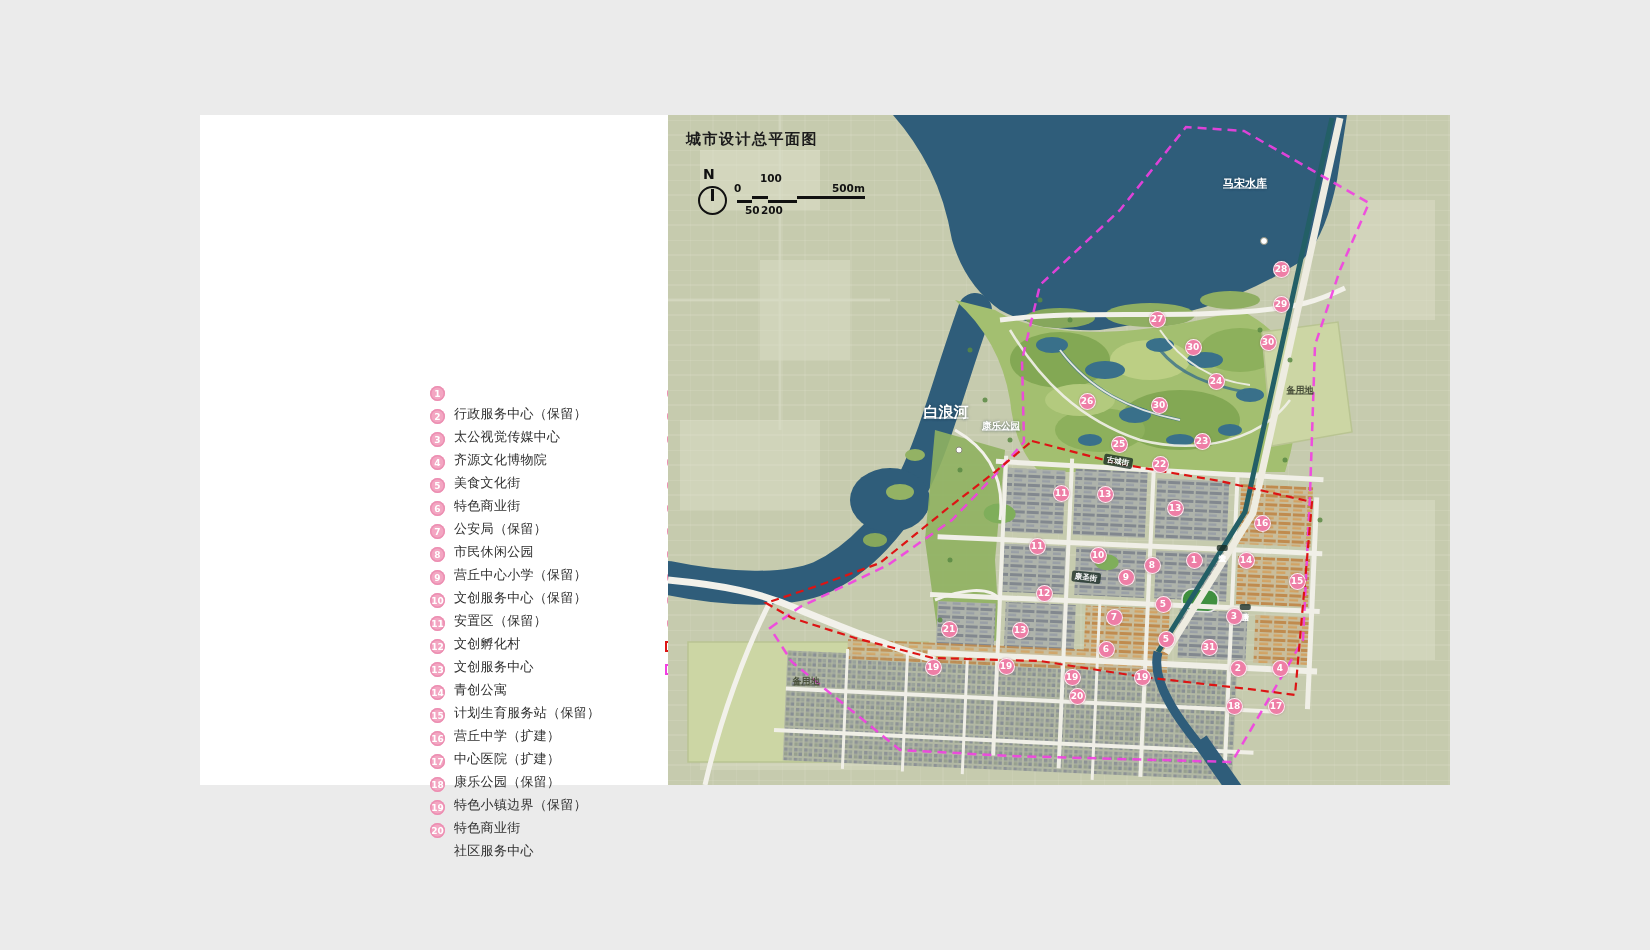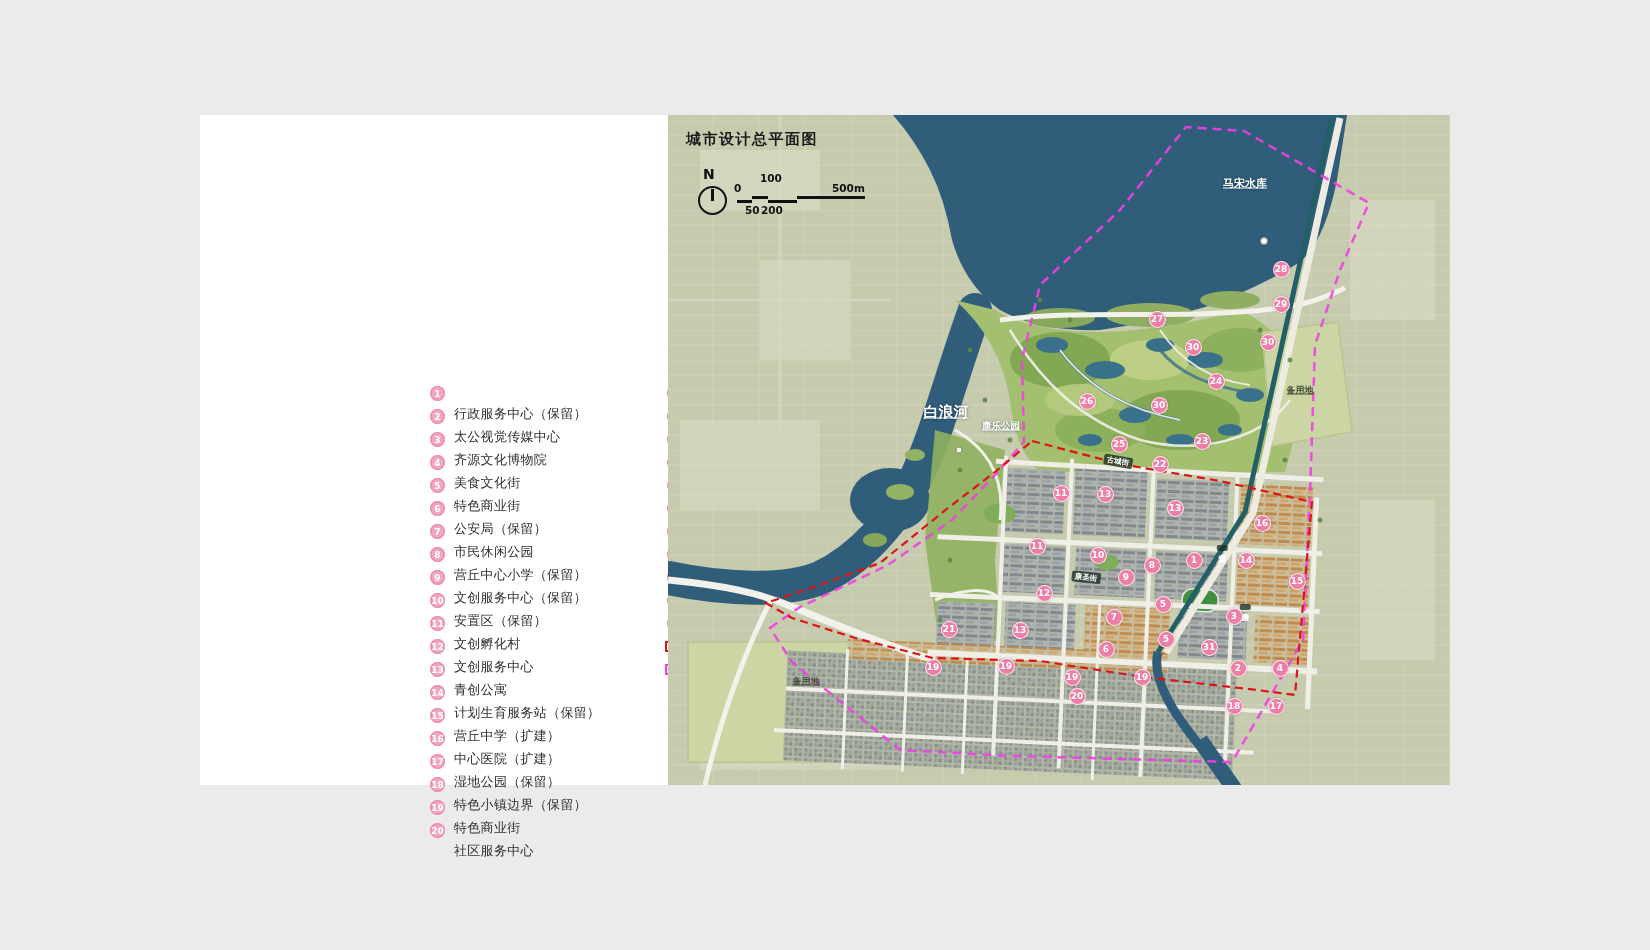--- a/index.html
+++ b/index.html
@@ -99,21 +99,21 @@
         <div class="legend-row">
           <span class="badge">15</span>
           <span class="legend-label">营丘中学（扩建）</span>
         </div>
         <div class="legend-row">
           <span class="badge">16</span>
           <span class="legend-label">中心医院（扩建）</span>
         </div>
         <div class="legend-row">
           <span class="badge">17</span>
-          <span class="legend-label">湿地公园（保留）</span>
+          <span class="legend-label">康乐公园（保留）</span>
         </div>
         <div class="legend-row">
           <span class="badge">18</span>
           <span class="legend-label">特色小镇边界（保留）</span>
         </div>
         <div class="legend-row">
           <span class="badge">19</span>
           <span class="legend-label">特色商业街</span>
         </div>
         <div class="legend-row">

